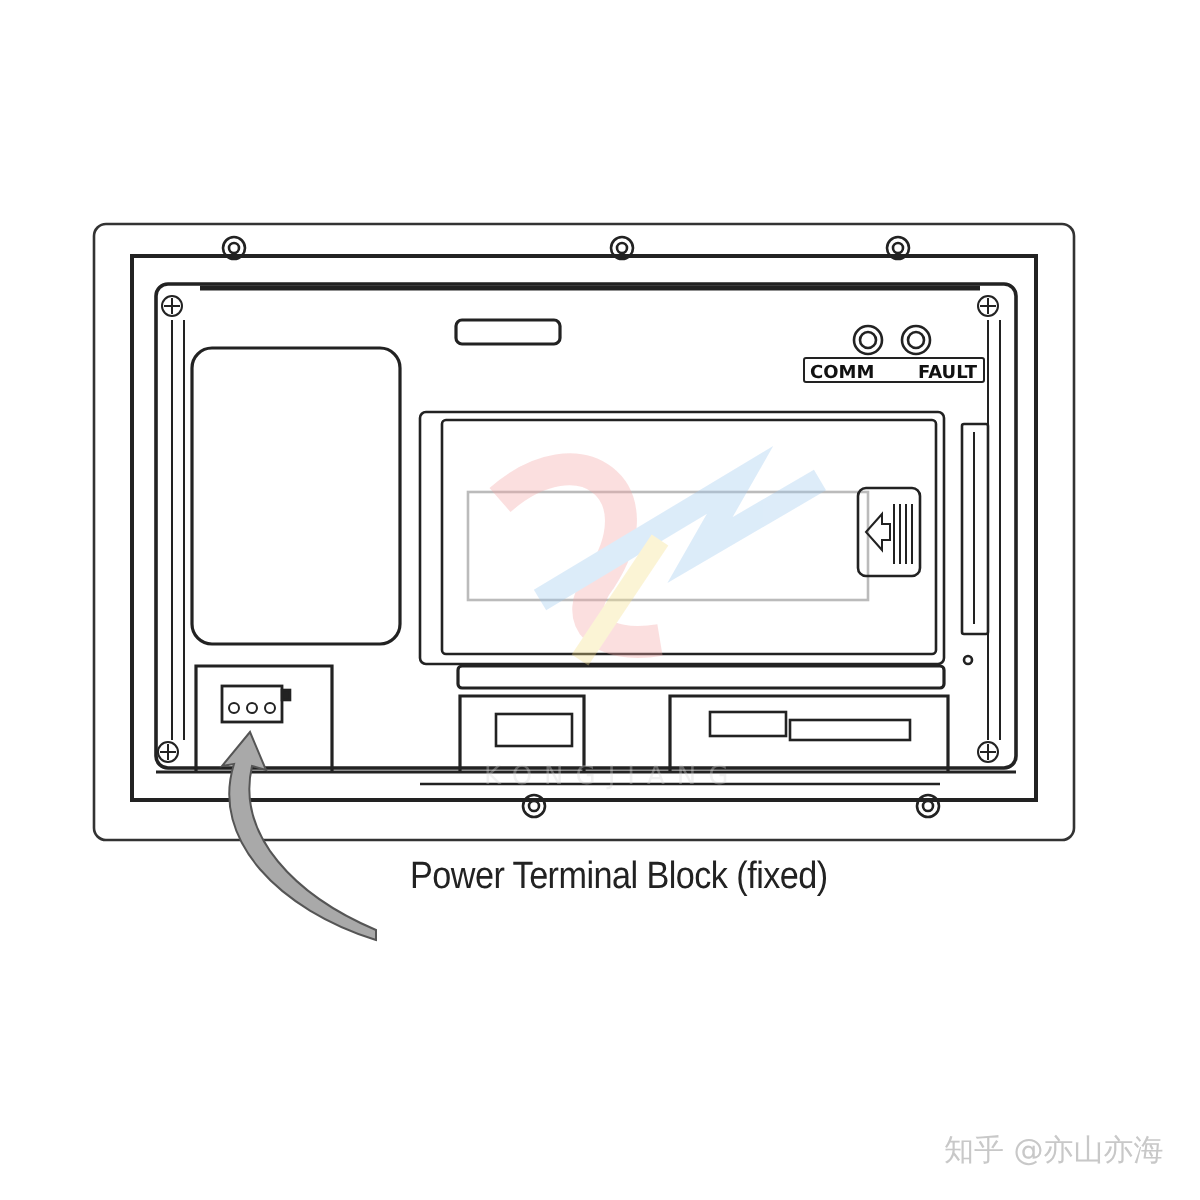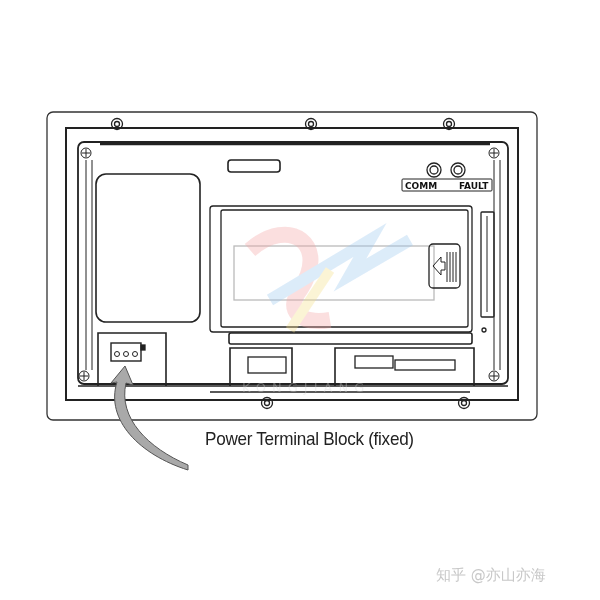--- a/index.html
+++ b/index.html
@@ -1,19 +1,19 @@
 <!DOCTYPE html>
 <html><head>
 <meta charset="utf-8">
 <style>
   html,body{margin:0;padding:0;background:#ffffff;}
   body{width:600px;height:600px;position:relative;overflow:hidden;font-family:"Liberation Sans",sans-serif;}
   #diagram{position:absolute;left:0;top:0;width:600px;height:600px;}
   .caption{position:absolute;left:205px;top:428px;font-family:"Liberation Sans",sans-serif;font-size:19px;color:#222;letter-spacing:-0.3px;transform:scaleX(0.9);transform-origin:left top;white-space:nowrap;}
-  .watermark{position:absolute;left:436px;top:566px;font-family:"DejaVu Sans",sans-serif;font-size:15px;color:#c8c8c8;white-space:nowrap;}
+  .watermark{position:absolute;left:472px;top:566px;font-family:"DejaVu Sans",sans-serif;font-size:15px;color:#c8c8c8;white-space:nowrap;}
   .led-label{font-family:"DejaVu Sans",sans-serif;font-size:9px;font-weight:bold;fill:#111;}
   .wm-text{font-family:"DejaVu Sans",sans-serif;font-size:13px;fill:#d8d8d8;letter-spacing:6px;}
 </style>
 </head>
 <body>
 
 <svg id="diagram" viewBox="0 0 600 600" xmlns="http://www.w3.org/2000/svg">
   <g fill="none" stroke="#222" stroke-width="1.3">
 
     <rect x="47" y="112" width="490" height="308" rx="6" stroke="#333"></rect>

